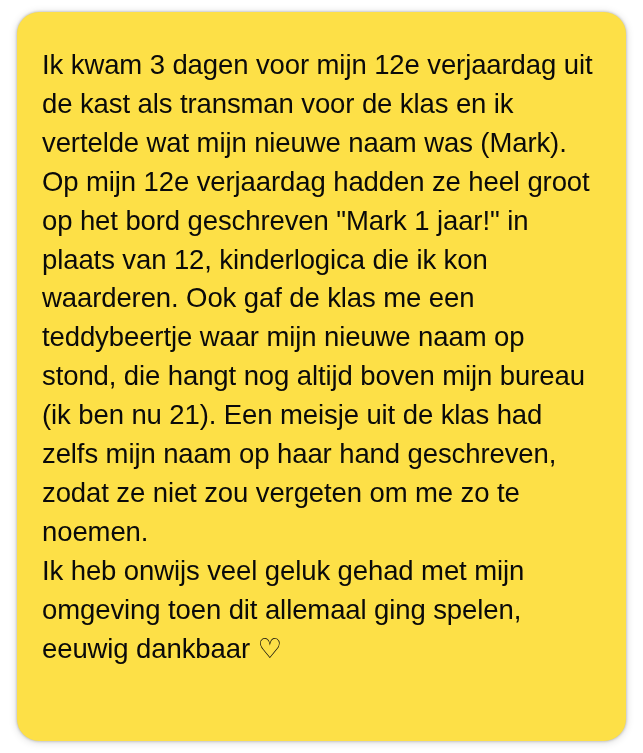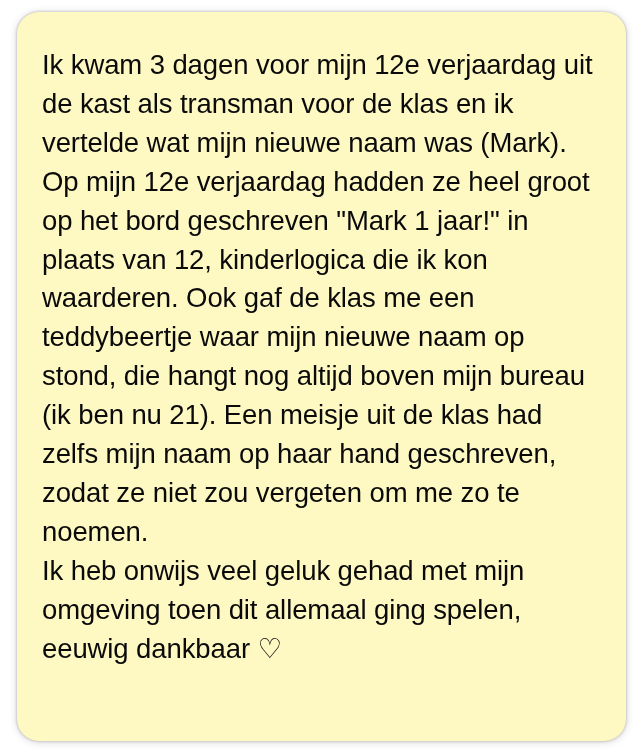--- a/index.html
+++ b/index.html
@@ -19,21 +19,21 @@
     height: 753px;
     background: #ffffff;
     box-sizing: border-box;
   }
   .card {
     position: absolute;
     left: 17px;
     top: 12px;
     width: 609px;
     height: 729px;
-    background: #fef9c3;
+    background: #fde047;
     border-radius: 22px;
     box-shadow: 0 0 3px rgba(0,0,0,0.28), 0 1px 8px rgba(0,0,0,0.16);
     box-sizing: border-box;
     overflow: hidden;
   }
   .card-body {
     padding: 34px 30px 20px 25px;
   }
   .post-text {
     margin: 0;

